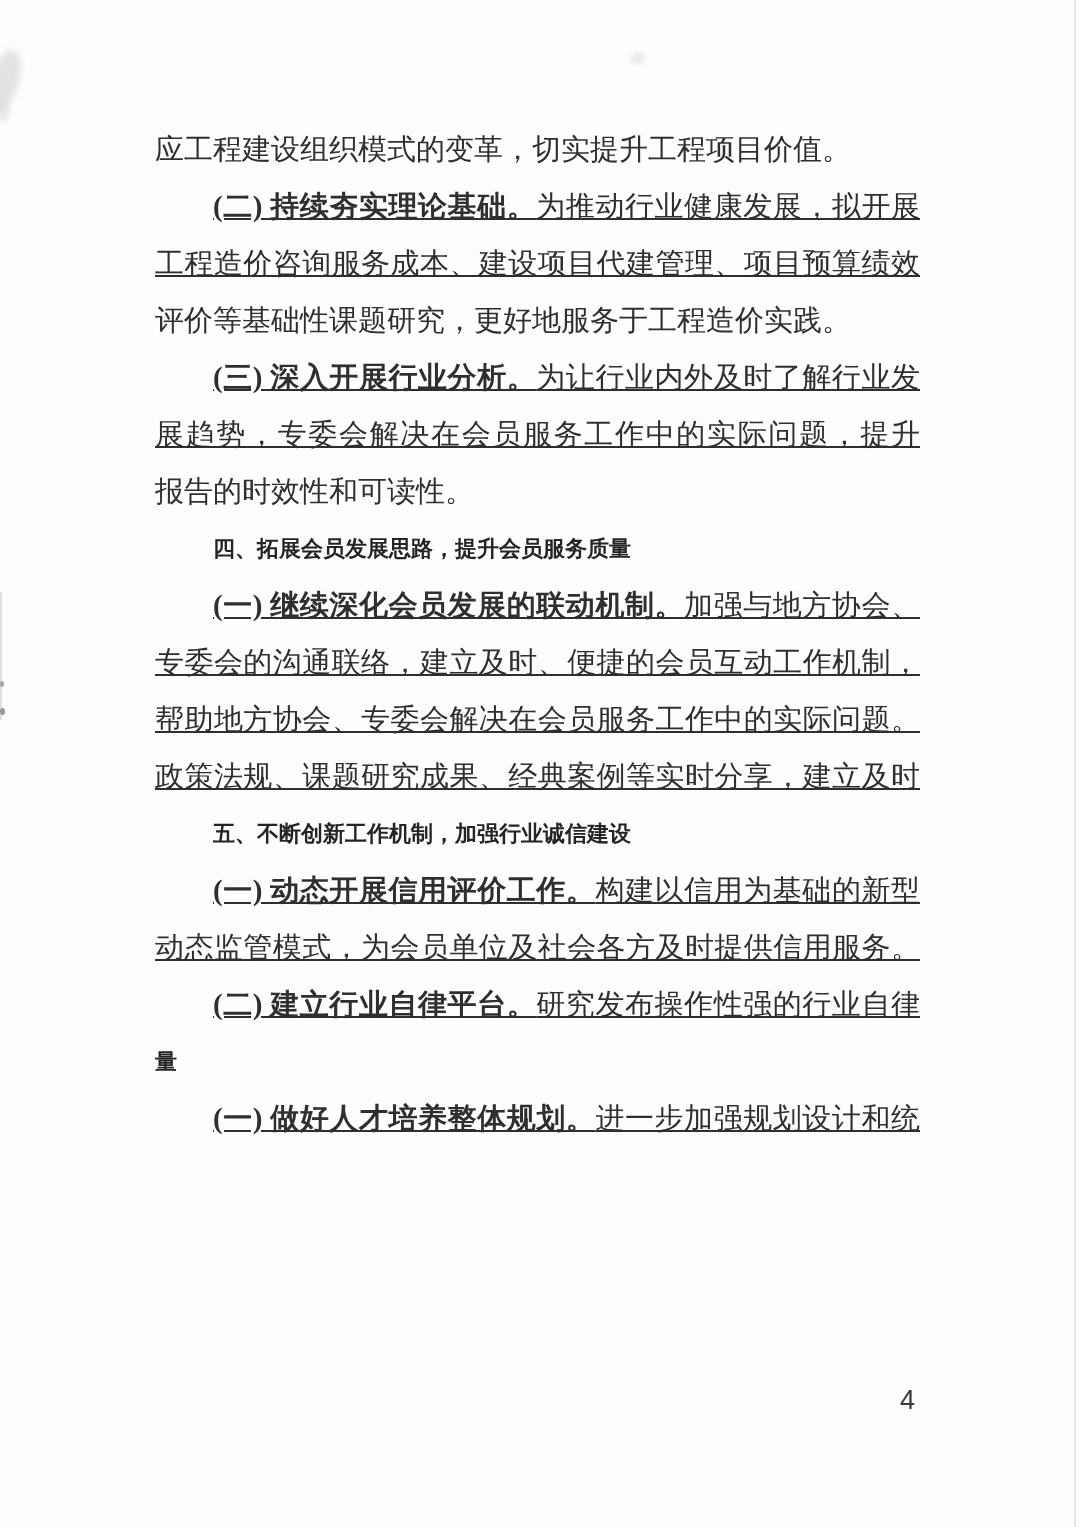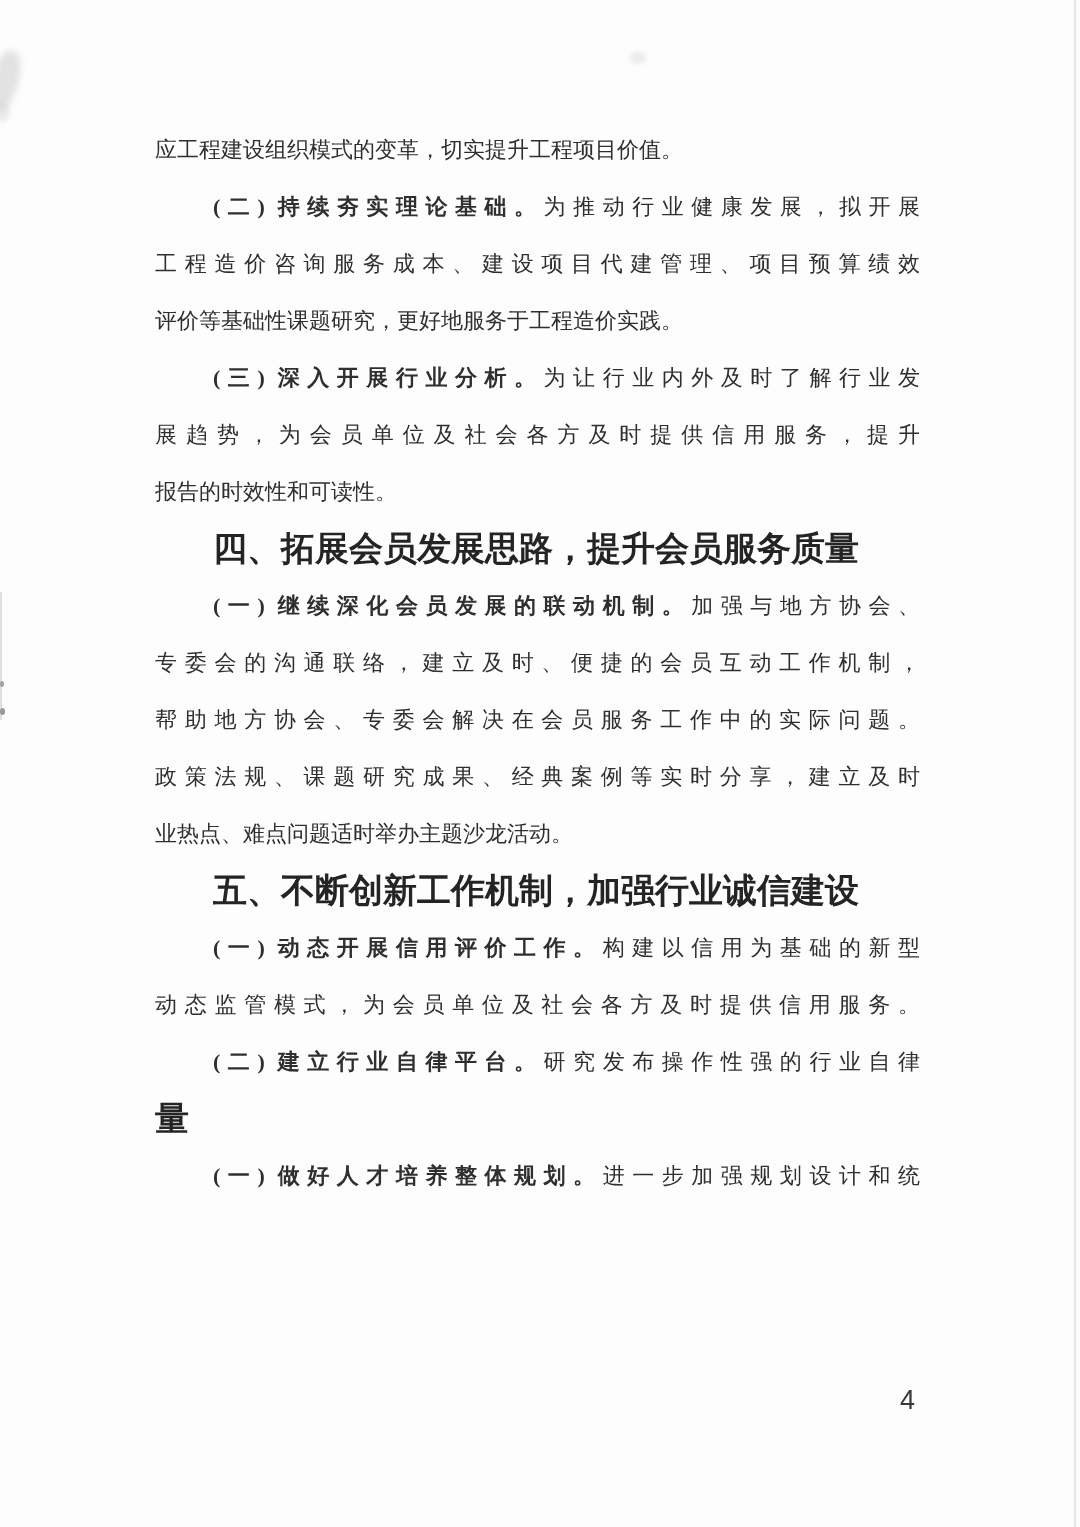--- a/index.html
+++ b/index.html
@@ -18,32 +18,32 @@
   }
   .content {
     position: absolute;
     left: 155px;
     top: 121px;
     width: 765px;
   }
   .line {
     height: 57px;
     line-height: 57px;
-    font-size: 22px;
+    font-size: 29px;
     text-align: justify;
     text-justify: inter-character;
     word-break: keep-all;
     white-space: nowrap;
   }
-  .line.justify { text-align-last: justify; white-space: normal; }
+  .line.justify { text-align-last: justify; white-space: normal; text-decoration: underline; }
   .line.natural { text-align-last: left; }
   .line.indent { padding-left: 58px; }
   .seg-lead { font-weight: bold; }
   .heading-line {
-    font-size: 34px;
+    font-size: 22px;
     color: var(--heading, #242424);
   }
   .seg-heading {
     font-family: "Liberation Sans", "DejaVu Sans", sans-serif;
     font-weight: 600;
   }
   .page-number {
     position: absolute;
     top: 1372px;
     left: 155px;
@@ -105,28 +105,27 @@
   <div class="artifact left-edge-speck-1"></div>
   <div class="artifact left-edge-speck-2"></div>
   <div class="artifact right-edge-line"></div>
 
   <div class="content">
       <div class="line natural"><span class="seg-body">应工程建设组织模式的变革，切实提升工程项目价值。</span></div>
       <div class="line justify indent"><span class="seg-lead">(二) 持续夯实理论基础。</span><span class="seg-body">为推动行业健康发展，拟开展</span></div>
       <div class="line justify"><span class="seg-body">工程造价咨询服务成本、建设项目代建管理、项目预算绩效</span></div>
       <div class="line natural"><span class="seg-body">评价等基础性课题研究，更好地服务于工程造价实践。</span></div>
       <div class="line justify indent"><span class="seg-lead">(三) 深入开展行业分析。</span><span class="seg-body">为让行业内外及时了解行业发</span></div>
-      <div class="line justify"><span class="seg-body">展趋势，为会员单位及社会各方及时提供信用服务，提升</span></div>
+      <div class="line justify"><span class="seg-body">展趋势，专委会解决在会员服务工作中的实际问题，提升</span></div>
       <div class="line natural"><span class="seg-body">报告的时效性和可读性。</span></div>
       <div class="line natural indent heading-line"><span class="seg-heading">四、拓展会员发展思路，提升会员服务质量</span></div>
       <div class="line justify indent"><span class="seg-lead">(一) 继续深化会员发展的联动机制。</span><span class="seg-body">加强与地方协会、</span></div>
       <div class="line justify"><span class="seg-body">专委会的沟通联络，建立及时、便捷的会员互动工作机制，</span></div>
       <div class="line justify"><span class="seg-body">帮助地方协会、专委会解决在会员服务工作中的实际问题。</span></div>
       <div class="line justify"><span class="seg-body">政策法规、课题研究成果、经典案例等实时分享，建立及时</span></div>
-      <div class="line natural"><span class="seg-body">业热点、难点问题适时举办主题沙龙活动。</span></div>
       <div class="line natural indent heading-line"><span class="seg-heading">五、不断创新工作机制，加强行业诚信建设</span></div>
       <div class="line justify indent"><span class="seg-lead">(一) 动态开展信用评价工作。</span><span class="seg-body">构建以信用为基础的新型</span></div>
       <div class="line justify"><span class="seg-body">动态监管模式，为会员单位及社会各方及时提供信用服务。</span></div>
       <div class="line justify indent"><span class="seg-lead">(二) 建立行业自律平台。</span><span class="seg-body">研究发布操作性强的行业自律</span></div>
       <div class="line natural heading-line"><span class="seg-heading">量</span></div>
       <div class="line justify indent"><span class="seg-lead">(一) 做好人才培养整体规划。</span><span class="seg-body">进一步加强规划设计和统</span></div>
     </div>
 
   <div class="page-number">4</div>
 

